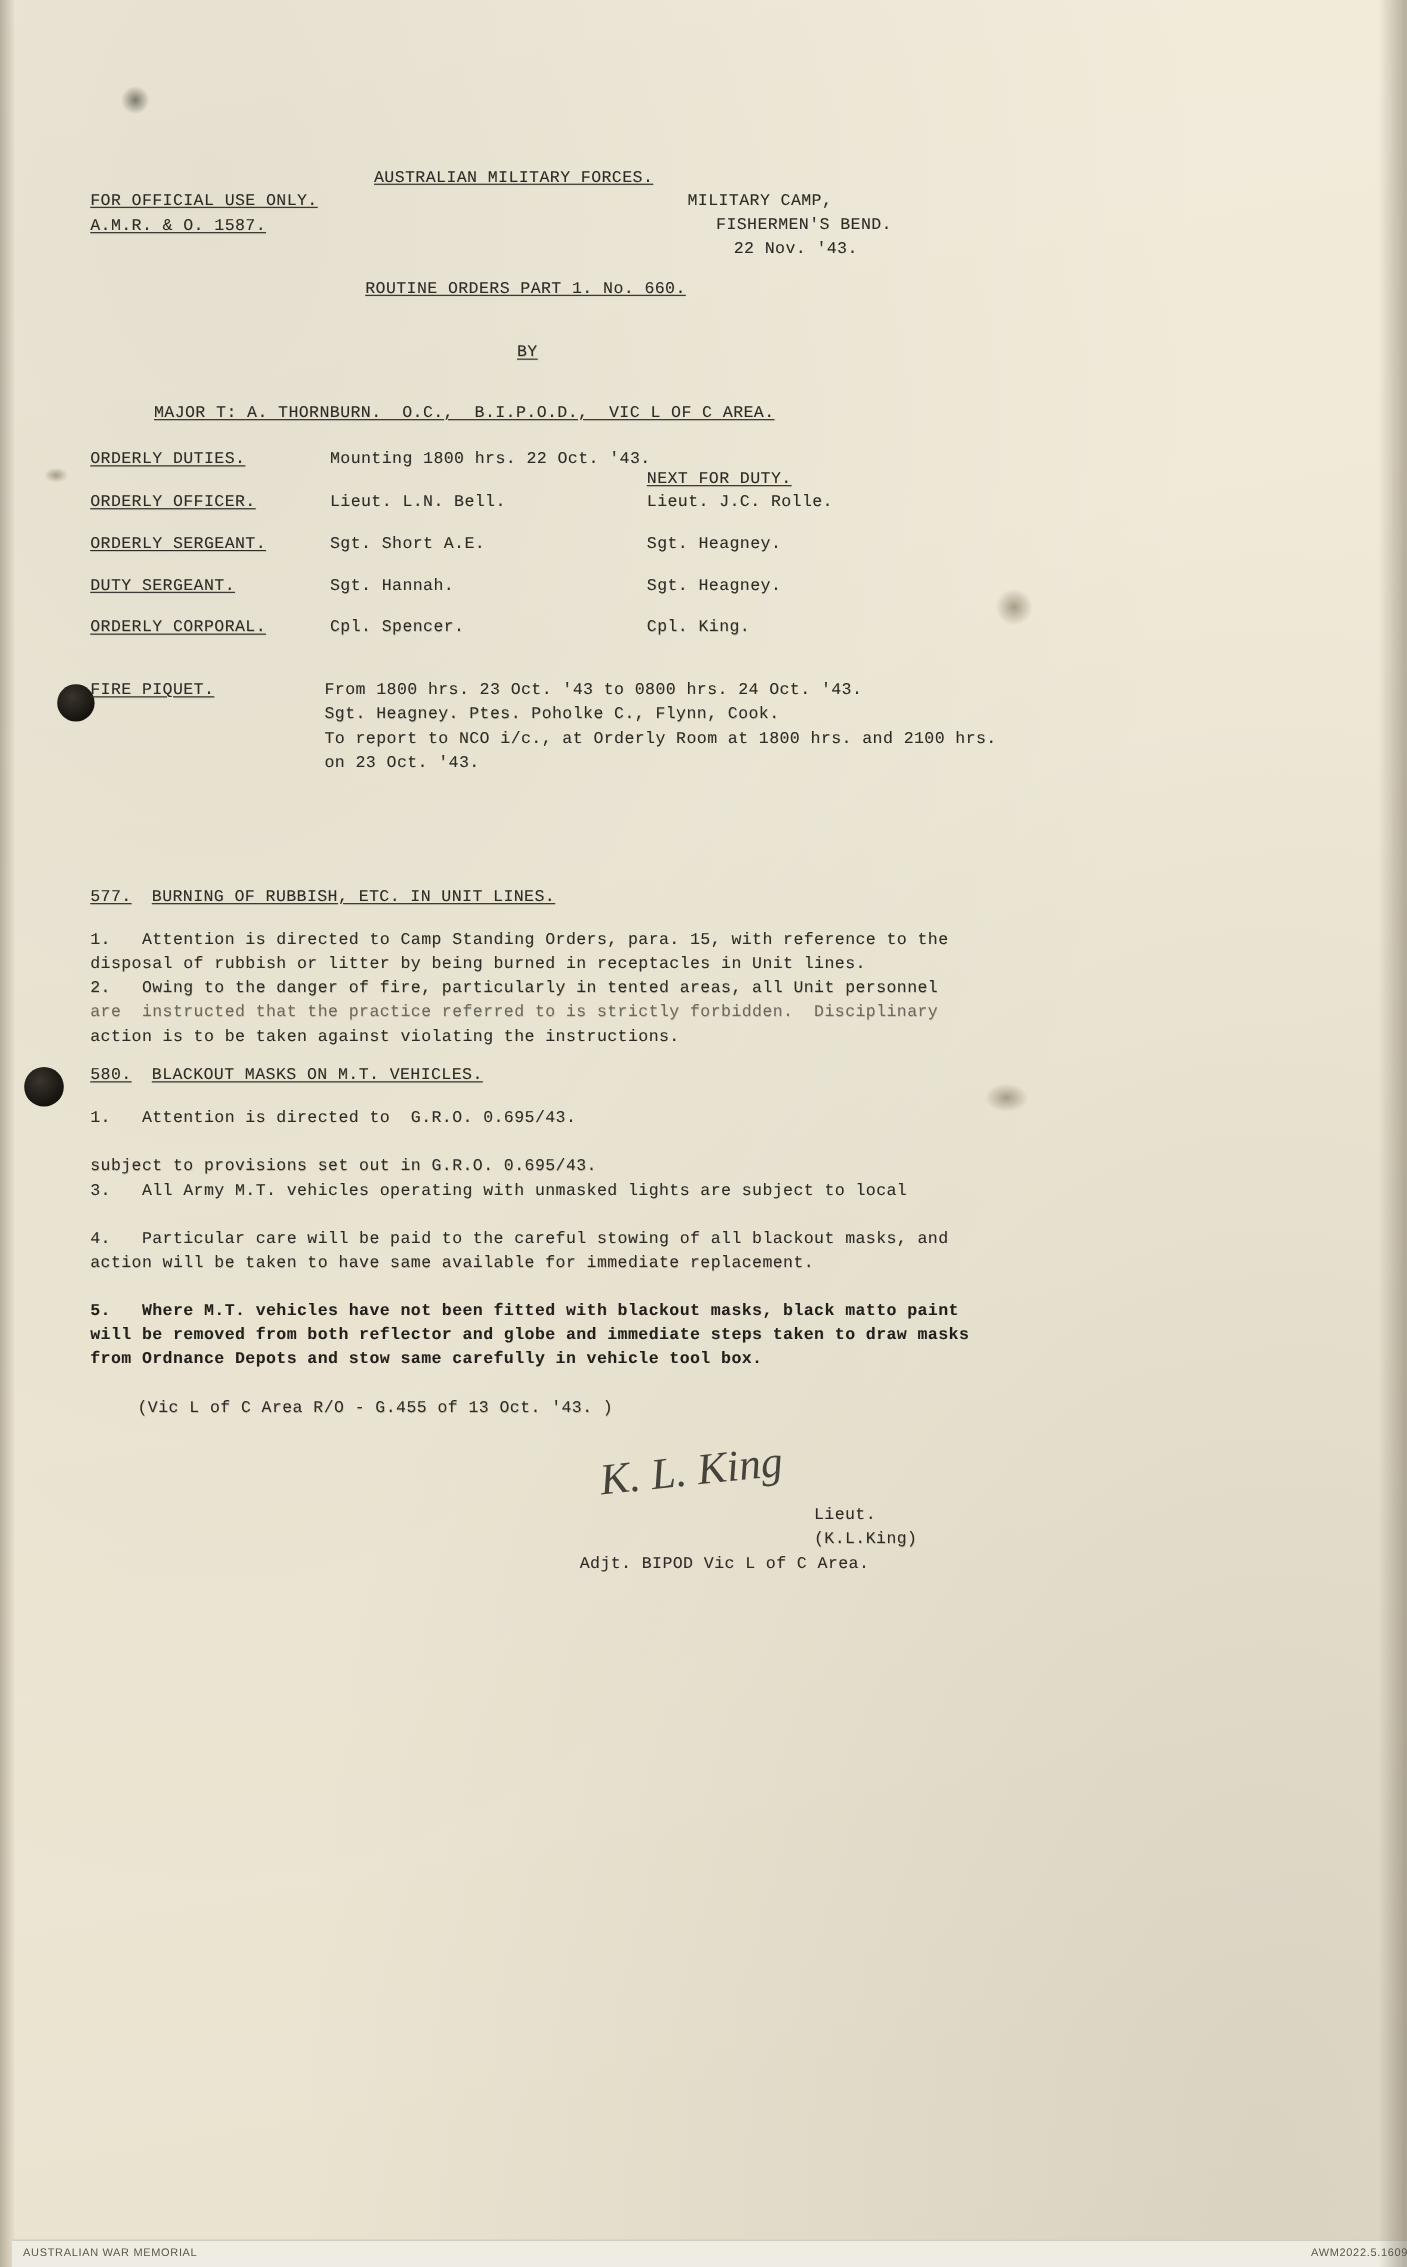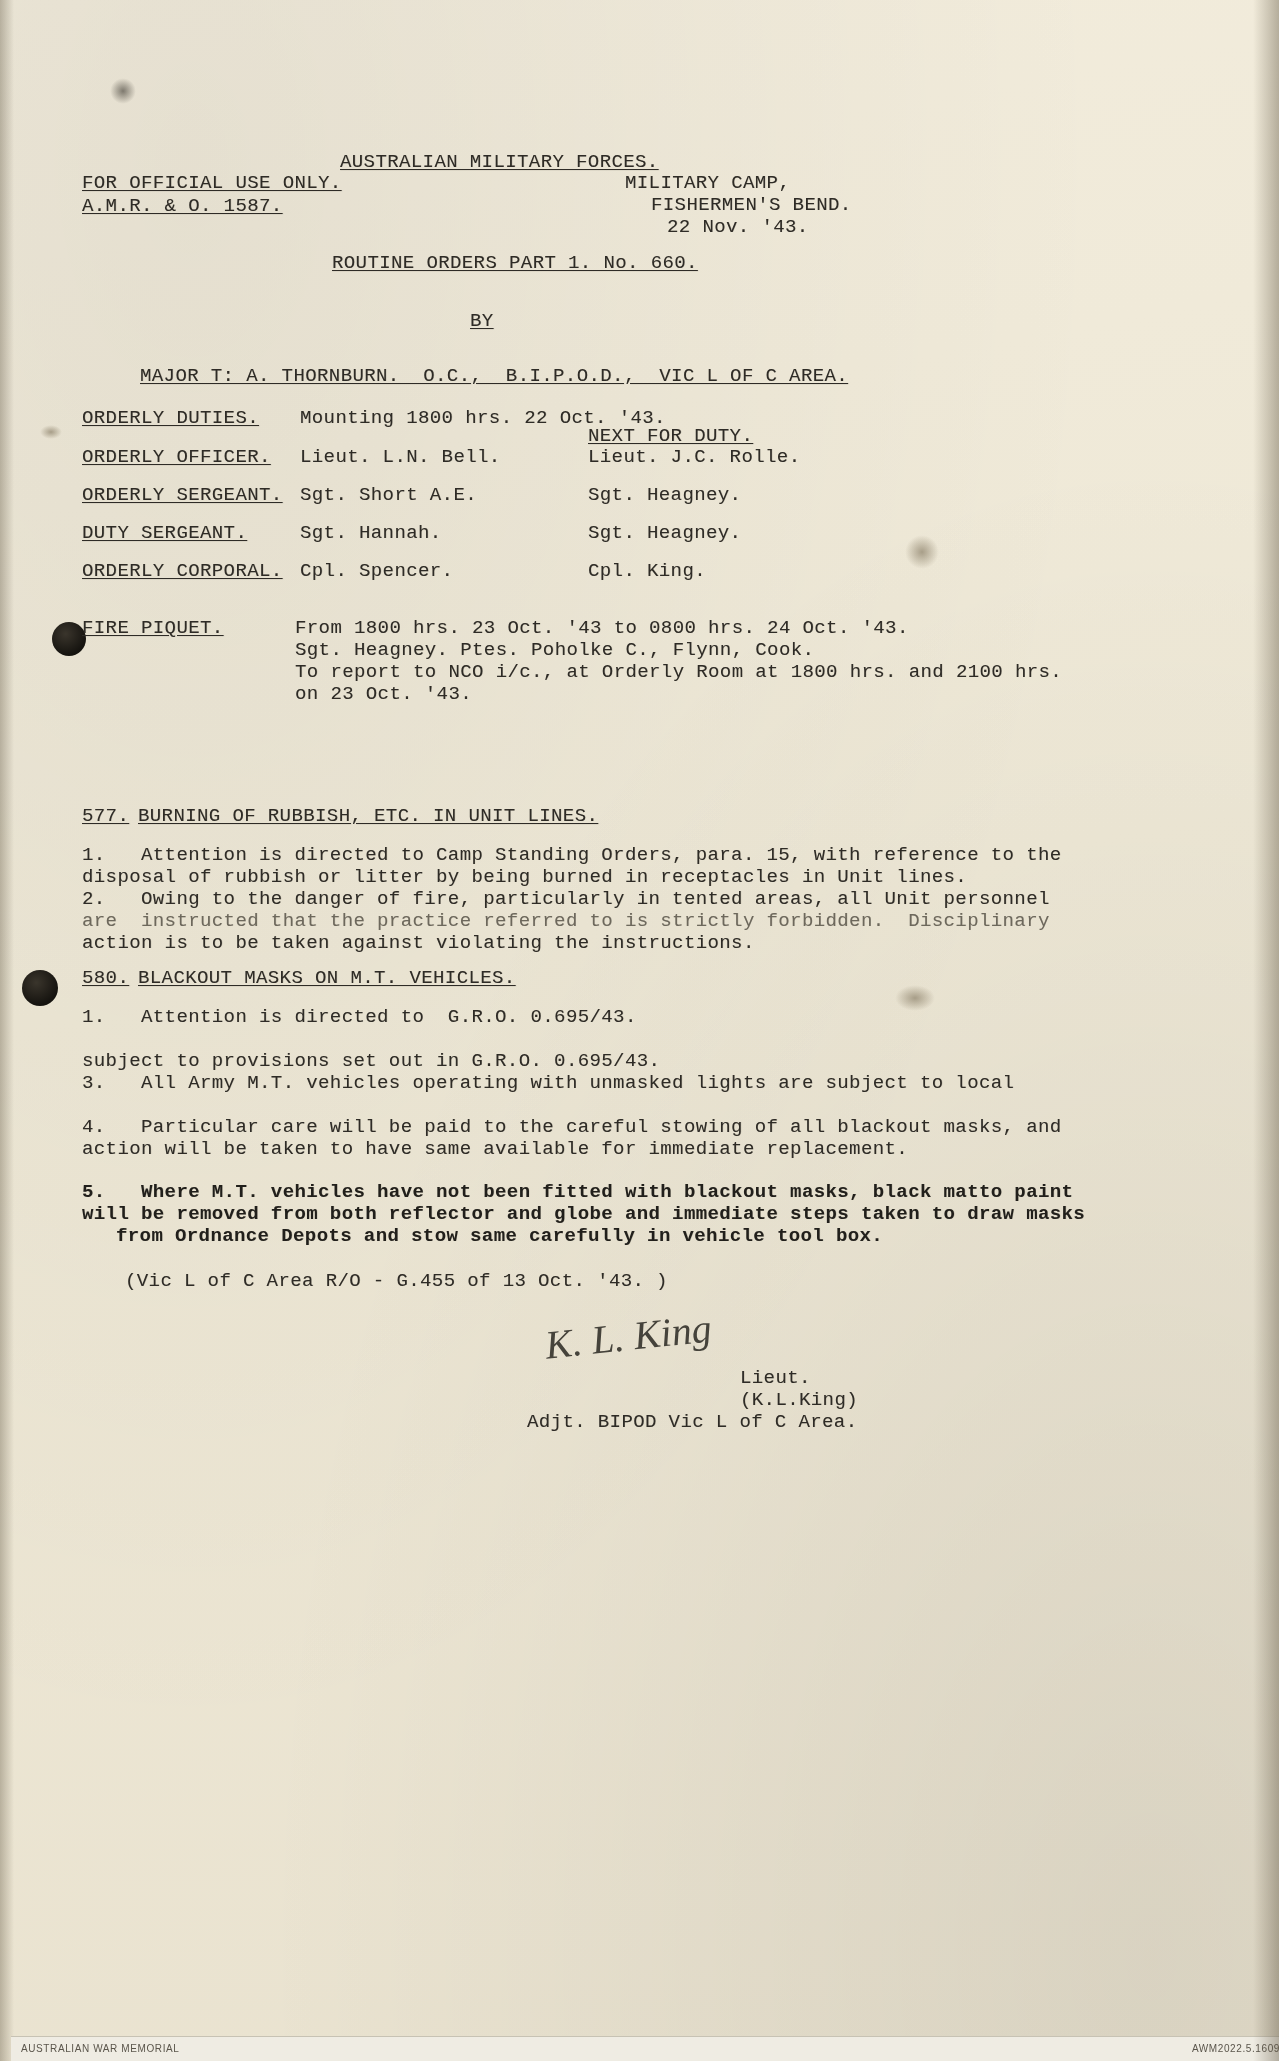--- a/index.html
+++ b/index.html
@@ -29,21 +29,21 @@
     content:"";position:absolute;right:0;top:0;width:26px;height:100%;
     background:linear-gradient(to left, rgba(90,80,60,.40), rgba(90,80,60,0));
     pointer-events:none;
   }
   .sheet{
     position:absolute;left:40px;top:18px;right:38px;bottom:44px;
   }
   .txt{
     position:absolute;
     color:#2e2b26;
-    font-size:19px;
+    font-size:15px;
     line-height:20px;
     white-space:pre;
     letter-spacing:0.4px;
     text-shadow:0.4px 0.3px 0 rgba(60,55,45,0.25);
   }
   .u{ text-decoration:underline; text-underline-offset:2px;}
   .faint{ color:#4b463c; opacity:.78;}
   .bold{ font-weight:bold; color:#211f1b;}
 
   
@@ -147,21 +147,21 @@
     <div class="txt u" style="left:98px;top:950px;">BLACKOUT MASKS ON M.T. VEHICLES.</div>
 
     <div class="txt" style="left:42px;top:989px;">1.   Attention is directed to  G.R.O. 0.695/43.</div>
     <div class="txt" style="left:42px;top:1033px;">subject to provisions set out in G.R.O. 0.695/43.</div>
     <div class="txt" style="left:42px;top:1055px;">3.   All Army M.T. vehicles operating with unmasked lights are subject to local</div>
     <div class="txt" style="left:42px;top:1099px;">4.   Particular care will be paid to the careful stowing of all blackout masks, and</div>
     <div class="txt" style="left:42px;top:1121px;">action will be taken to have same available for immediate replacement.</div>
 
     <div class="txt bold" style="left:42px;top:1164px;">5.   Where M.T. vehicles have not been fitted with blackout masks, black matto paint</div>
     <div class="txt bold" style="left:42px;top:1186px;">will be removed from both reflector and globe and immediate steps taken to draw masks</div>
-    <div class="txt bold" style="left:42px;top:1208px;margin-left:34px;">from Ordnance Depots and stow same carefully in vehicle tool box.</div>
+    <div class="txt bold" style="left:42px;top:1208px;">from Ordnance Depots and stow same carefully in vehicle tool box.</div>
 
     <div class="txt" style="left:85px;top:1253px;">(Vic L of C Area R/O - G.455 of 13 Oct. '43. )</div>
 
     <div class="sig" style="left:505px;top:1295px;">K. L. King</div>
     <div class="txt" style="left:700px;top:1350px;">Lieut.</div>
     <div class="txt" style="left:700px;top:1372px;">(K.L.King)</div>
     <div class="txt" style="left:487px;top:1394px;">Adjt. BIPOD Vic L of C Area.</div>
 
   </div>
 

